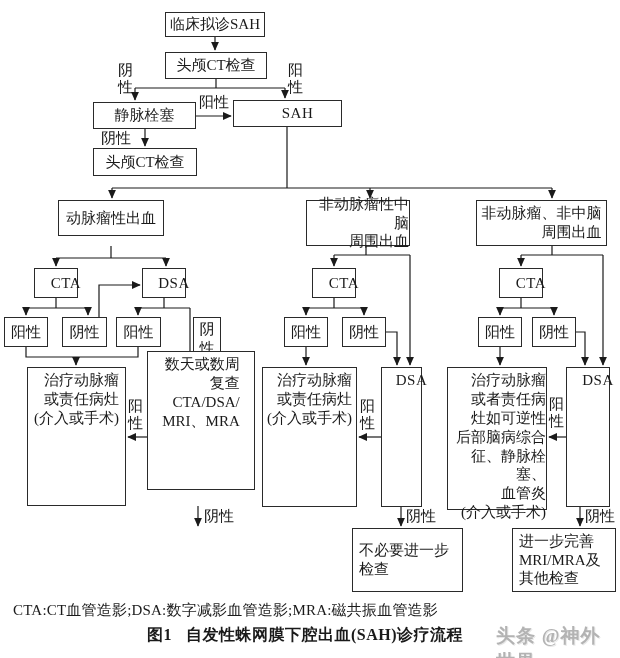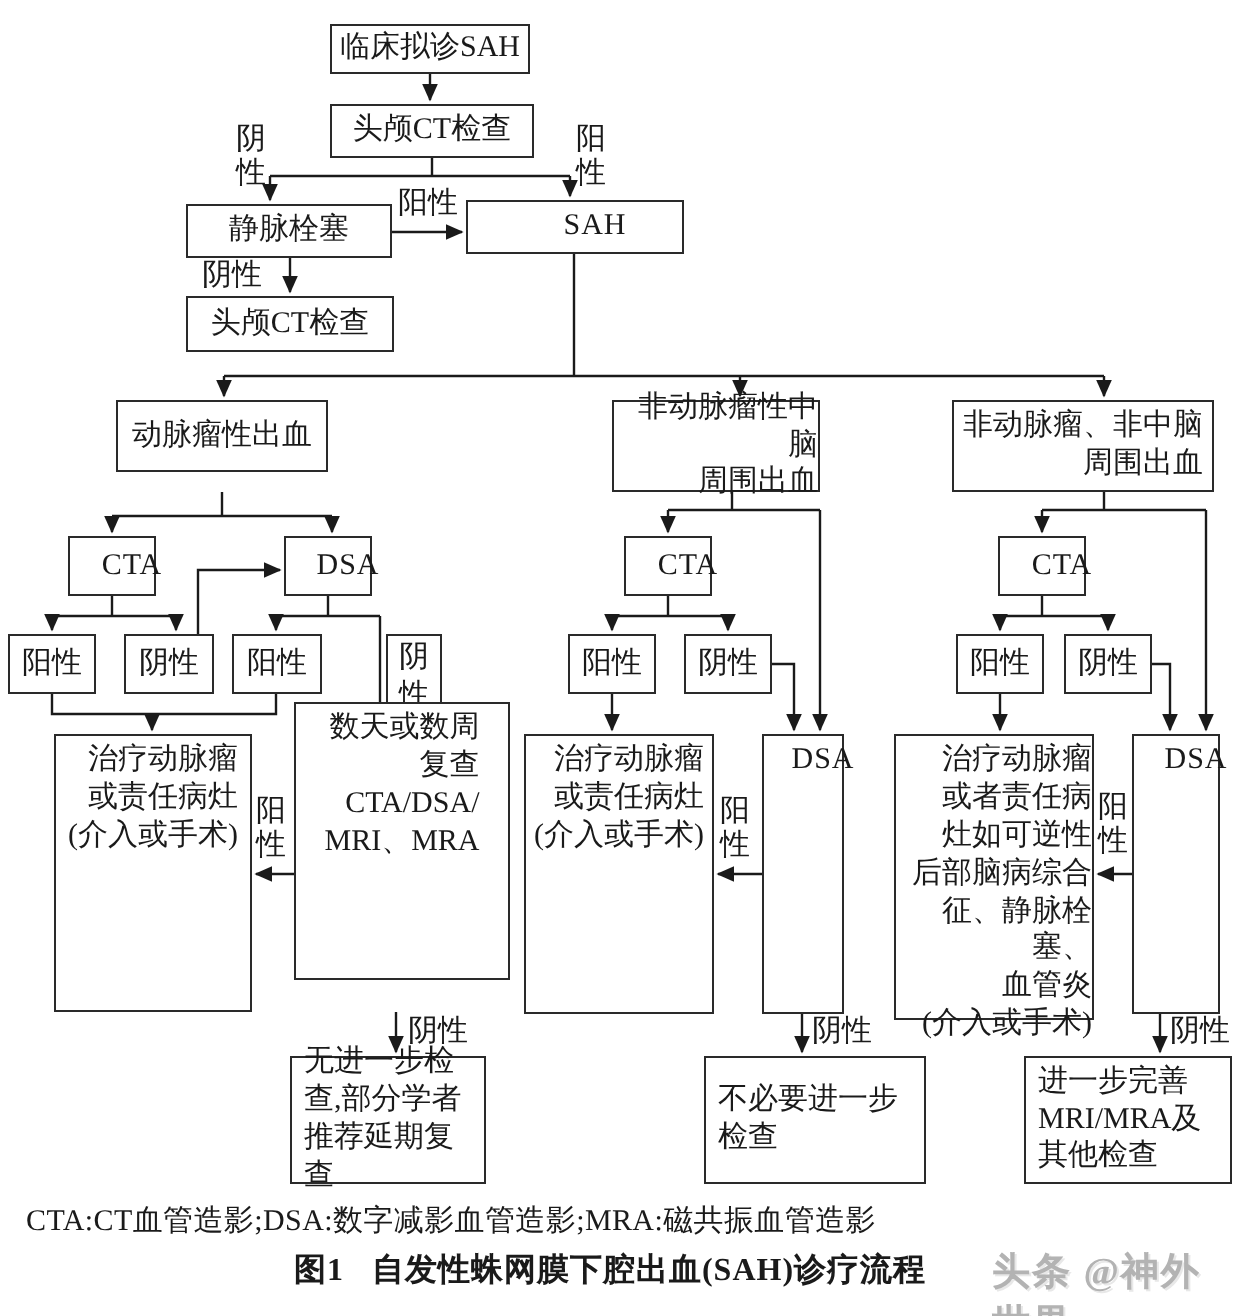--- a/index.html
+++ b/index.html
@@ -151,23 +151,20 @@
 灶如可逆性
 后部脑病综合
 征、静脉栓塞、
 血管炎
 (介入或手术)</div>
   <div class="box latin top-align" style="left:566px;top:367px;width:44px;height:140px">DSA</div>
   <div class="lbl" style="left:549px;top:396px">阳
 性</div>
 
   <div class="lbl" style="left:204px;top:508px">阴性</div>
-  <div class="box ta-left" style="left:145px;top:528px;width:98px;height:64px">无进一步检
-查,部分学者
-推荐延期复查</div>
   <div class="lbl" style="left:406px;top:508px">阴性</div>
   <div class="box ta-left" style="left:352px;top:528px;width:111px;height:64px">不必要进一步
 检查</div>
   <div class="lbl" style="left:585px;top:508px">阴性</div>
   <div class="box ta-left" style="left:512px;top:528px;width:104px;height:64px">进一步完善
 MRI/MRA及
 其他检查</div>
 
   <div id="legend">CTA:CT血管造影;DSA:数字减影血管造影;MRA:磁共振血管造影</div>
   <div id="caption">

